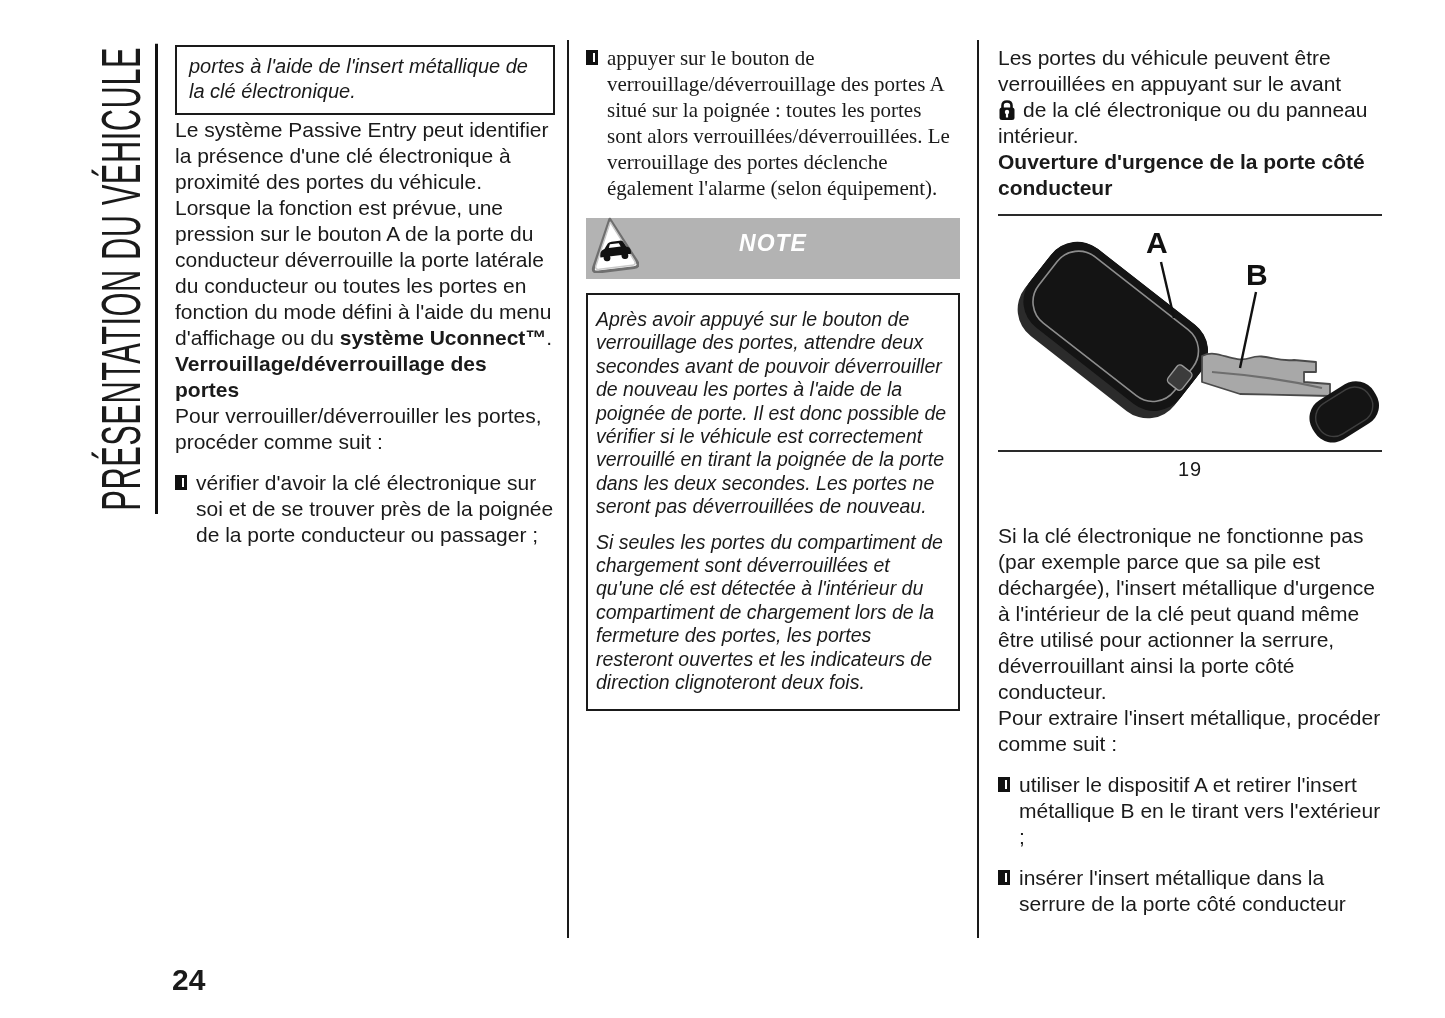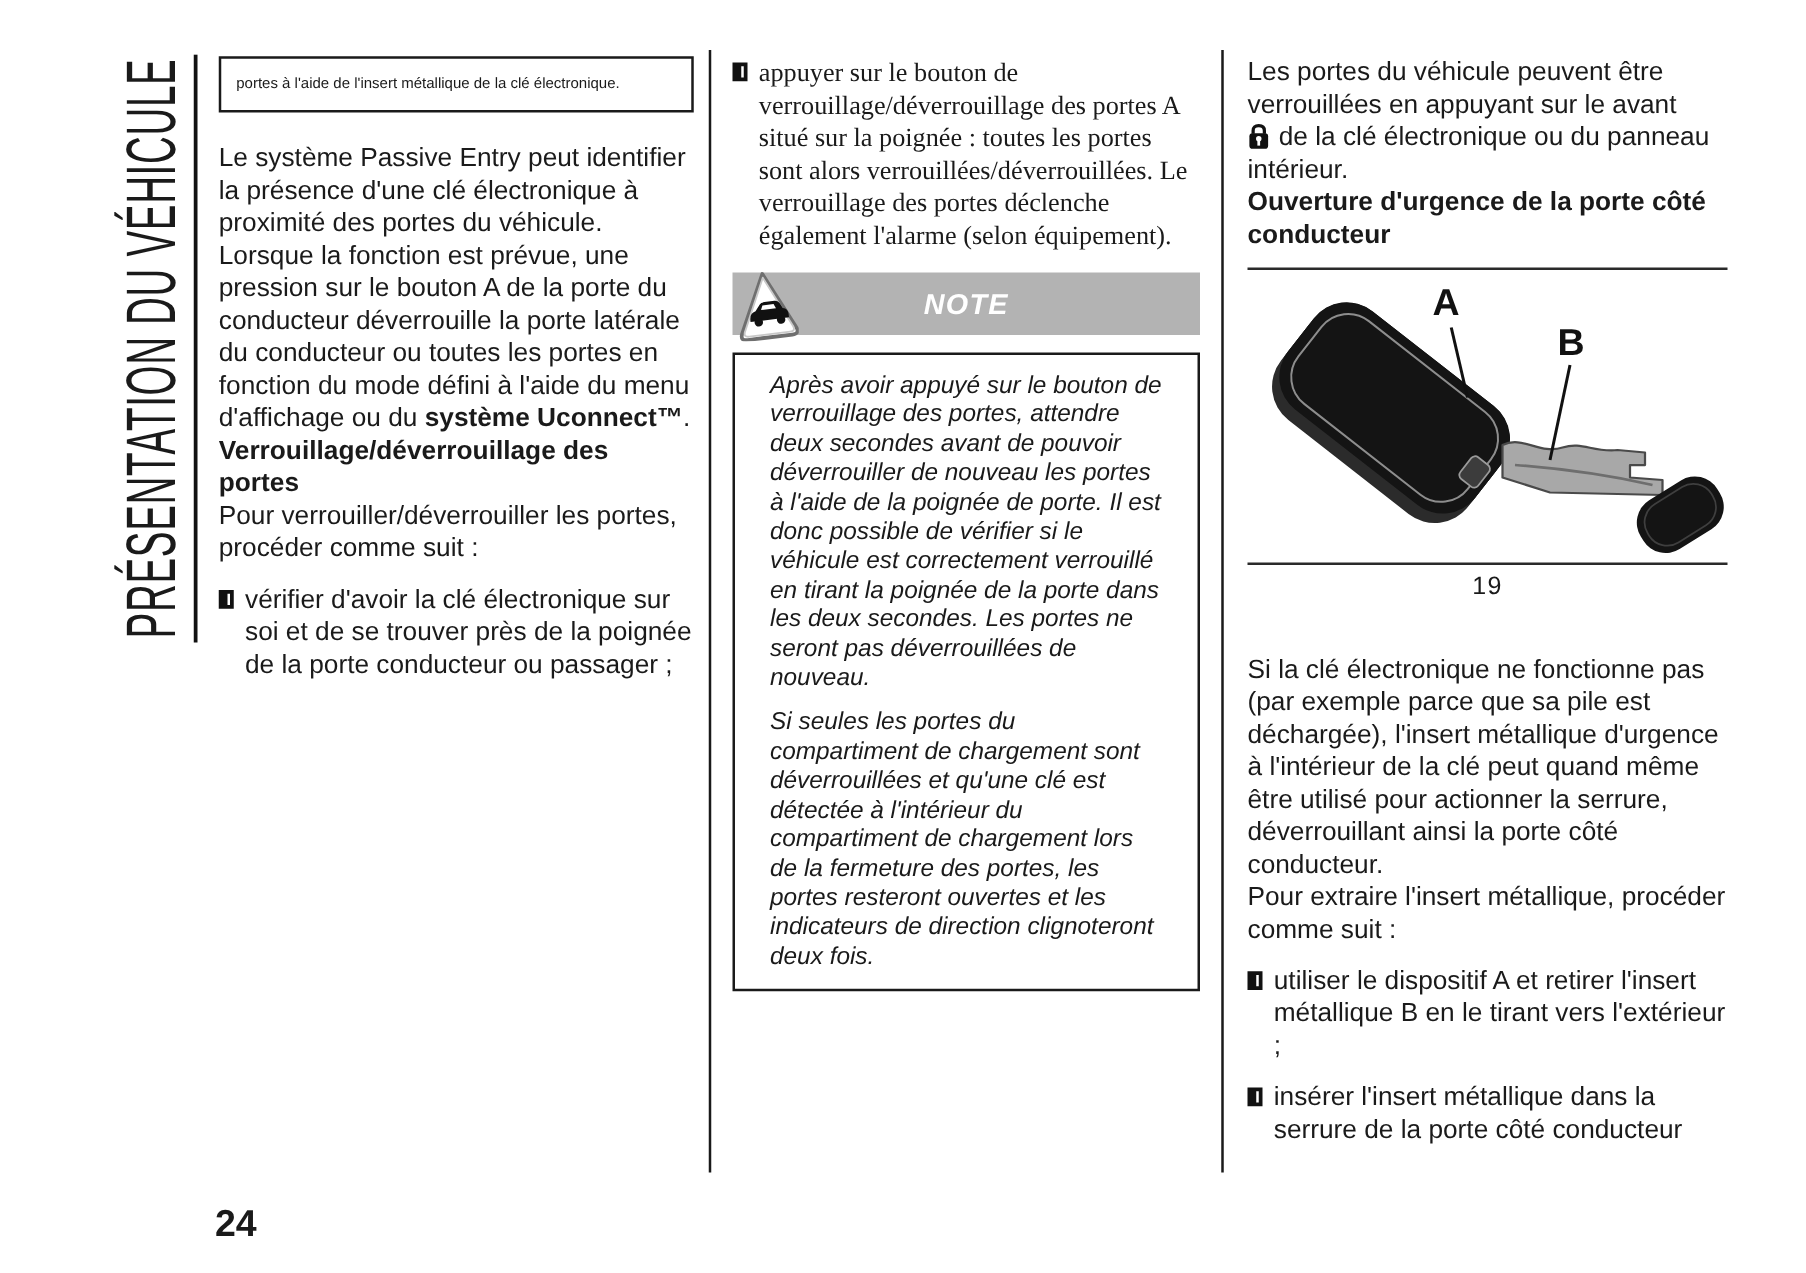--- a/index.html
+++ b/index.html
@@ -20,40 +20,40 @@
   .col { position:absolute; top:45px; font-size:21px; line-height:26px; }
   #col1 { left:175px; width:380px; }
   #col2 { left:586px; width:374px; }
   #col3 { left:998px; width:384px; }
   .vdiv { position:absolute; top:40px; width:2px; height:898px; background:#1a1a1a; }
   #vdiv1 { left:567px; }
   #vdiv2 { left:977px; }
   
   .bold { font-weight:bold; }
   .callout {
-    border:2px solid #1a1a1a; padding:7px 12px 9px; 
-    font-size:12px; line-height:25px; margin-bottom:24px;
+    border:2px solid #1a1a1a; padding:7px 12px 9px; font-style:italic;
+    font-size:20px; line-height:25px; margin-bottom:2px;
   }
   .bullet { display:flex; gap:9px; margin-top:15px; }
   .cbx {
     flex:0 0 auto; display:inline-block; width:12px; height:15px;
     border:3px solid #111; border-left-width:7px; margin-top:5px; background:#fff;
   }
   .hang { flex:1 1 auto; }
   
   .note-banner {
-    position:relative; margin-top:17px; height:50px; background:#b3b3b3;
+    position:relative; margin-top:17px; height:61px; background:#b3b3b3;
   }
   .note-banner .note-label {
     display:block; text-align:center; line-height:50px; color:#ffffff;
     font-weight:bold; font-style:italic; font-size:23px; letter-spacing:1px;
   }
   .note-banner svg { position:absolute; left:1px; top:-3px; }
   .note-box {
-    margin-top:14px; border:2px solid #1a1a1a; padding:13px 28px 14px;
+    margin-top:14px; border:2px solid #1a1a1a; padding:13px 8px 14px;
     font-style:italic; font-size:19.5px; line-height:23.4px;
   }
   .note-box p + p { margin-top:12px; }
   
   .lockline { margin:0; }
   .lock-ico { display:inline-block; vertical-align:-4px; margin-right:7px; }
   .rule { border:none; border-top:2px solid #2a2a2a; margin:13px 0 0; }
   .figure-wrap { position:relative; margin-top:6px; height:226px; }
   .fig-label { position:absolute; font-weight:bold; font-size:30px; color:#111; }
   #figA { left:148px; top:8px; }

